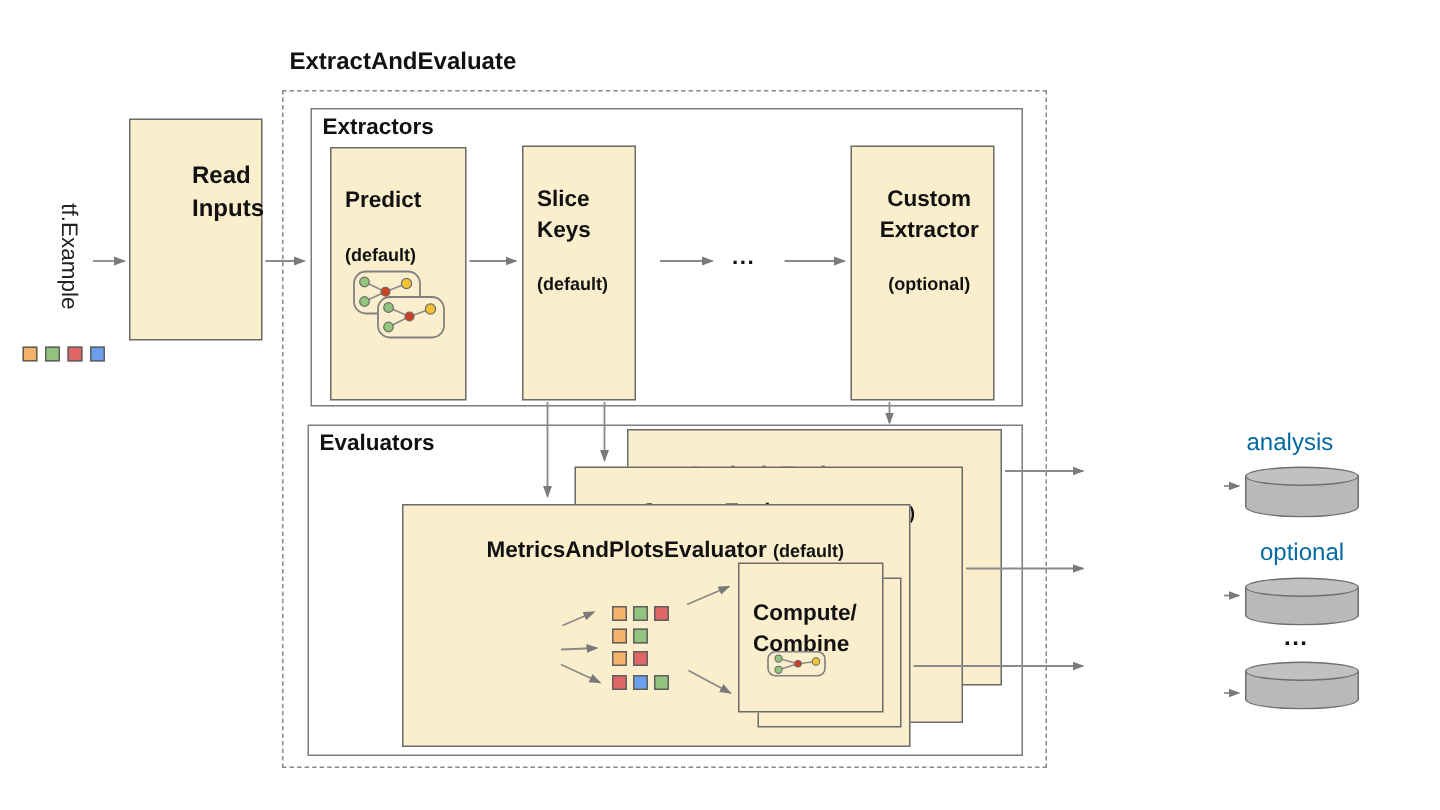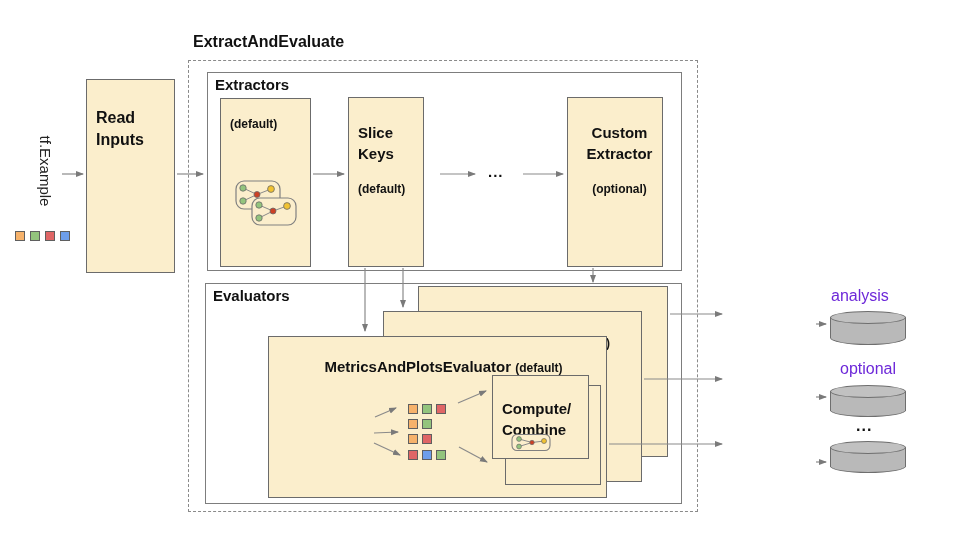--- a/index.html
+++ b/index.html
@@ -17,21 +17,21 @@
   }
   .dashed{
     position:absolute;border:1.4px dashed #8a8a8a;box-sizing:border-box;background:transparent;
   }
   .boxlabel{font-weight:bold;font-size:15px;line-height:1.38;padding:7px 0 0 9px;white-space:pre-line;}
   .qualifier{font-weight:bold;font-size:12px;line-height:1.25;padding-left:9px;}
   .sectionlabel{font-weight:bold;font-size:15px;padding:3px 0 0 7px;}
   .header{font-weight:bold;font-size:15px;text-align:center;padding-top:3px;white-space:nowrap;margin-left:12px;}
   .header .qual-inline{font-size:12px;font-weight:bold;}
   .title{position:absolute;font-weight:bold;font-size:16px;}
-  .outlabel{position:absolute;font-size:16px;color:#6d28d9;}
+  .outlabel{position:absolute;font-size:16px;color:#0369a1;}
   .dots{position:absolute;font-weight:bold;font-size:15px;letter-spacing:1px;}
   .vlabel{
     position:absolute;font-size:15px;color:#222;text-align:center;
     transform:rotate(90deg);white-space:nowrap;
   }
   .sqrow{position:absolute;display:flex;gap:5px;}
   .sq{width:10px;height:10px;border:1px solid #5f5f5f;box-sizing:border-box;display:inline-block;}
   .cyl{position:absolute;}
   .cyl-top{position:absolute;top:0;left:0;right:0;height:13px;background:#c1c1c1;border:1.3px solid #6e6e6e;border-radius:50%;box-sizing:border-box;z-index:2;}
   .cyl-body{position:absolute;top:6px;bottom:0;left:0;right:0;background:#b9b9b9;border:1.3px solid #6e6e6e;border-top:none;border-radius:0 0 50% 50% / 0 0 26% 26%;box-sizing:border-box;}
@@ -51,26 +51,27 @@
       <span class="sq" style="background: rgb(109, 158, 235);"></span>
     </div>
 
   <div class="title" style="left:193px;top:33px;">ExtractAndEvaluate</div>
   <div class="dashed" style="left:188px;top:60px;width:510px;height:452px;"></div>
 
   <div class="container" style="left:207px;top:72px;width:475px;height:199px;">
     <div class="sectionlabel">Extractors</div>
   </div>
 
-  <div class="tanbox" style="left:86px;top:79px;width:89px;height:194px;">
+  <div class="tanbox" style="left:86px;top:79px;width:89px;height:148px;padding-left:32px;">
     <div class="boxlabel" style="font-size:16px;padding-top:9px;">Read
 Inputs</div>
   </div>
 
   <div class="tanbox" style="left:220px;top:98px;width:91px;height:169px;">
+    <div class="boxlabel">Predict</div>
     <div class="qualifier">(default)</div>
   </div>
   <svg class="iconsvg" style="left:232px;top:176px;" width="68" height="52" viewBox="0 0 68 52">
     <rect x="4" y="5" width="44" height="28" rx="8" fill="none" stroke="#808080" stroke-width="1.2"></rect>
     <line x1="11" y1="12" x2="25" y2="18.5" stroke="#8a8a8a" stroke-width="1"></line>
     <line x1="11" y1="25" x2="25" y2="18.5" stroke="#8a8a8a" stroke-width="1"></line>
     <line x1="25" y1="18.5" x2="39" y2="13" stroke="#8a8a8a" stroke-width="1"></line>
     <circle cx="11" cy="12" r="3.2" fill="#93C47D" stroke="#6a6a6a" stroke-width="0.8"></circle>
     <circle cx="11" cy="25" r="3.2" fill="#93C47D" stroke="#6a6a6a" stroke-width="0.8"></circle>
     <circle cx="25" cy="18.5" r="3" fill="#CC4125" stroke="#6a6a6a" stroke-width="0.8"></circle>
@@ -136,21 +137,21 @@
       <span class="sq" style="background: rgb(246, 178, 107);"></span>
       <span class="sq" style="background: rgb(224, 102, 102);"></span>
     </div>
   <div class="sqrow slice-row" style="left:408px;top:450px;gap:4px;">
       <span class="sq" style="background: rgb(224, 102, 102);"></span>
       <span class="sq" style="background: rgb(109, 158, 235);"></span>
       <span class="sq" style="background: rgb(147, 196, 125);"></span>
     </div>
 
   <div class="tanbox" style="left:505px;top:385px;width:96px;height:100px;border-width:1.2px;"></div>
-  <div class="tanbox" style="left:492px;top:375px;width:97px;height:84px;">
+  <div class="tanbox" style="left:492px;top:375px;width:97px;height:100px;">
     <div class="boxlabel" style="padding-top:5px;">Compute/
 Combine</div>
   </div>
   <svg class="iconsvg" style="left:511px;top:433px;" width="42" height="20" viewBox="0 0 42 20">
     <rect x="1" y="1.5" width="38" height="16" rx="5" fill="none" stroke="#808080" stroke-width="1.1"></rect>
     <line x1="8" y1="6" x2="21" y2="9.5" stroke="#8a8a8a" stroke-width="1"></line>
     <line x1="8" y1="13.5" x2="21" y2="9.5" stroke="#8a8a8a" stroke-width="1"></line>
     <line x1="21" y1="9.5" x2="33" y2="8" stroke="#8a8a8a" stroke-width="1"></line>
     <circle cx="8" cy="6" r="2.4" fill="#93C47D" stroke="#6a6a6a" stroke-width="0.7"></circle>
     <circle cx="8" cy="13.5" r="2.4" fill="#93C47D" stroke="#6a6a6a" stroke-width="0.7"></circle>

